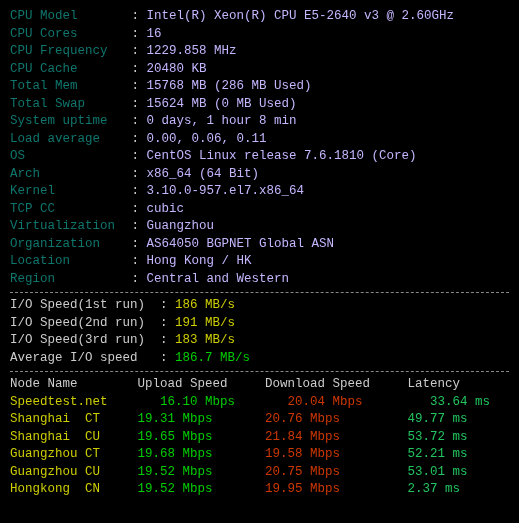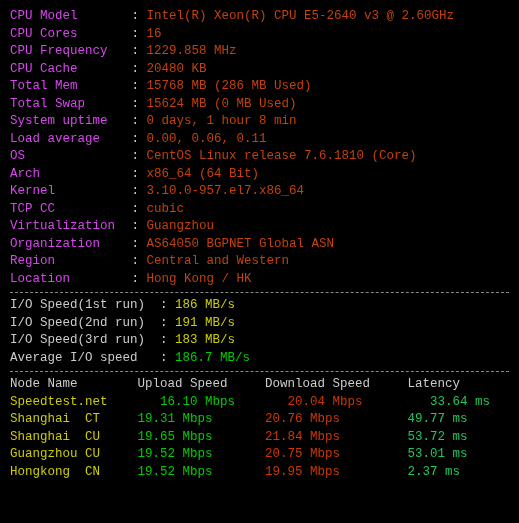--- a/index.html
+++ b/index.html
@@ -7,23 +7,23 @@
     padding: 8px 10px;
     background: #000;
     color: #ccc;
     font-family: "Courier New", Courier, monospace;
     font-size: 12.5px;
     line-height: 1.4;
     width: 519px;
     box-sizing: border-box;
   }
   .row { white-space: pre; }
-  .label { color: #d946ef; display: inline-block; width: 114px; }
+  .label { color: #0f766e; display: inline-block; width: 114px; }
   .colon { color: #ccc; }
-  .val   { color: #c2410c; margin-top: 9px; }
+  .val   { color: #c4b5fd; margin-top: 9px; }
   .cyan  { color: #22c55e; }
   .green { color: #00cd00; }
   .yellow{ color: #cdcd00; margin-top: 35px; }
   .red   { color: #cd3700; }
   .hr { border: none; border-top: 1px dashed #888; margin: 4px 0; }
   .specs .row { margin: 0; }
 </style>
 </head>
 <body>
 
@@ -35,31 +35,32 @@
     <div class="row"><span class="label">Total Mem</span><span class="colon"> : </span><span class="val">15768 MB (286 MB Used)</span></div>
     <div class="row"><span class="label">Total Swap</span><span class="colon"> : </span><span class="val">15624 MB (0 MB Used)</span></div>
     <div class="row"><span class="label">System uptime</span><span class="colon"> : </span><span class="val">0 days, 1 hour 8 min</span></div>
     <div class="row"><span class="label">Load average</span><span class="colon"> : </span><span class="val">0.00, 0.06, 0.11</span></div>
     <div class="row"><span class="label">OS</span><span class="colon"> : </span><span class="val">CentOS Linux release 7.6.1810 (Core)</span></div>
     <div class="row"><span class="label">Arch</span><span class="colon"> : </span><span class="val">x86_64 (64 Bit)</span></div>
     <div class="row"><span class="label">Kernel</span><span class="colon"> : </span><span class="val">3.10.0-957.el7.x86_64</span></div>
     <div class="row"><span class="label">TCP CC</span><span class="colon"> : </span><span class="val">cubic</span></div>
     <div class="row"><span class="label">Virtualization</span><span class="colon"> : </span><span class="val">Guangzhou</span></div>
     <div class="row"><span class="label">Organization</span><span class="colon"> : </span><span class="val">AS64050 BGPNET Global ASN</span></div>
+    <div class="row"><span class="label">Location</span><span class="colon"> : </span><span class="val">Hong Kong / HK</span></div>
     <div class="row"><span class="label">Region</span><span class="colon"> : </span><span class="val">Central and Western</span></div>
-    <div class="row"><span class="label">Location</span><span class="colon"> : </span><span class="val">Hong Kong / HK</span></div>
   </div>
 <hr class="hr">
 <div id="io" class="specs">
     <div class="row"><span>I/O Speed(1st run)  </span><span class="colon">: </span><span class="yellow">186 MB/s</span></div>
     <div class="row"><span>I/O Speed(2nd run)  </span><span class="colon">: </span><span class="yellow">191 MB/s</span></div>
     <div class="row"><span>I/O Speed(3rd run)  </span><span class="colon">: </span><span class="yellow">183 MB/s</span></div>
     <div class="row"><span>Average I/O speed   </span><span class="colon">: </span><span class="green">186.7 MB/s</span></div>
   </div>
 <hr class="hr">
 <div id="speed" class="specs">
     <div class="row"><span>Node Name        </span><span>Upload Speed     </span><span>Download Speed     </span><span>Latency</span></div>
     <div class="row"><span class="yellow">Speedtest.net       </span><span class="green">16.10 Mbps       </span><span class="red">20.04 Mbps         </span><span class="cyan">33.64 ms</span></div>
     <div class="row"><span class="yellow">Shanghai  CT     </span><span class="green">19.31 Mbps       </span><span class="red">20.76 Mbps         </span><span class="cyan">49.77 ms</span></div>
     <div class="row"><span class="yellow">Shanghai  CU     </span><span class="green">19.65 Mbps       </span><span class="red">21.84 Mbps         </span><span class="cyan">53.72 ms</span></div>
+    <div class="row"><span class="yellow">Guangzhou CT     </span><span class="green">19.68 Mbps       </span><span class="red">19.58 Mbps         </span><span class="cyan">52.21 ms</span></div>
     <div class="row"><span class="yellow">Guangzhou CU     </span><span class="green">19.52 Mbps       </span><span class="red">20.75 Mbps         </span><span class="cyan">53.01 ms</span></div>
     <div class="row"><span class="yellow">Hongkong  CN     </span><span class="green">19.52 Mbps       </span><span class="red">19.95 Mbps         </span><span class="cyan">2.37 ms</span></div>
   </div>
 
 </body></html>

